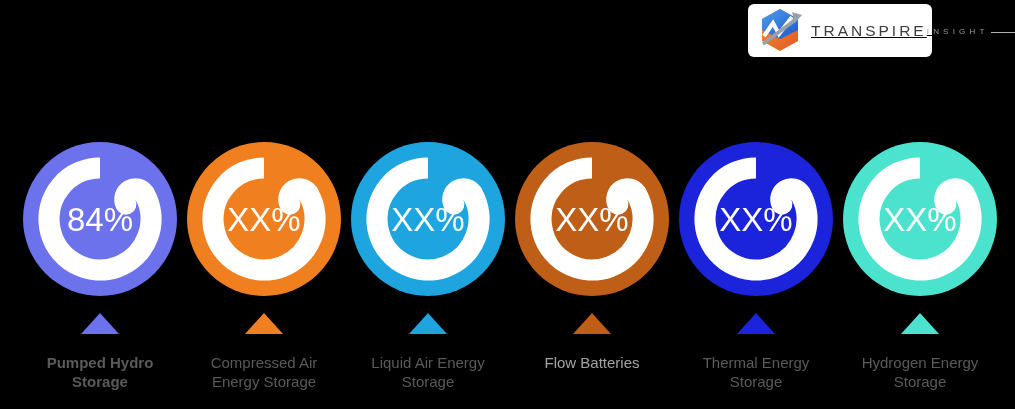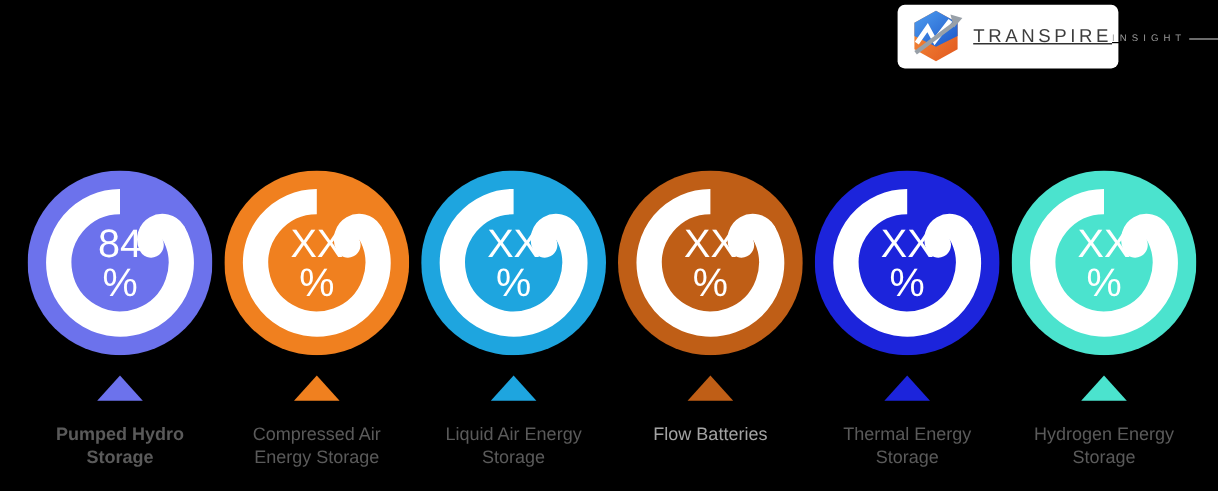--- a/index.html
+++ b/index.html
@@ -24,21 +24,21 @@
     font-size:8px;font-weight:500;letter-spacing:4.2px;color:#9b9b9b;
     white-space:nowrap;line-height:8px;
   }
   .logo-rule{display:inline-block;width:44px;height:1px;background:#b3b3b3;margin-left:2px;}
   
   .row{position:absolute;left:18px;top:142px;display:flex;}
   .unit{width:164px;display:flex;flex-direction:column;align-items:center;}
   .circle-wrap{position:relative;width:154px;height:154px;}
   .gauge-svg{position:absolute;inset:0;width:154px;height:154px;display:block;}
   .val{
-    position:absolute;inset:0;display:flex;flex-direction:column;
+    position:absolute;inset:0;display:flex;flex-direction:row;
     align-items:center;justify-content:center;color:#fff;
     font-size:33px;line-height:33px;font-weight:400;pointer-events:none;text-align:right;
   }
   .tri{
     margin-top:17px;width:0;height:0;
     border-left:19px solid transparent;border-right:19px solid transparent;
     border-bottom:21px solid currentColor;
   }
   .lbl{
     margin-top:19px;text-align:center;color:#5a5a5a;

